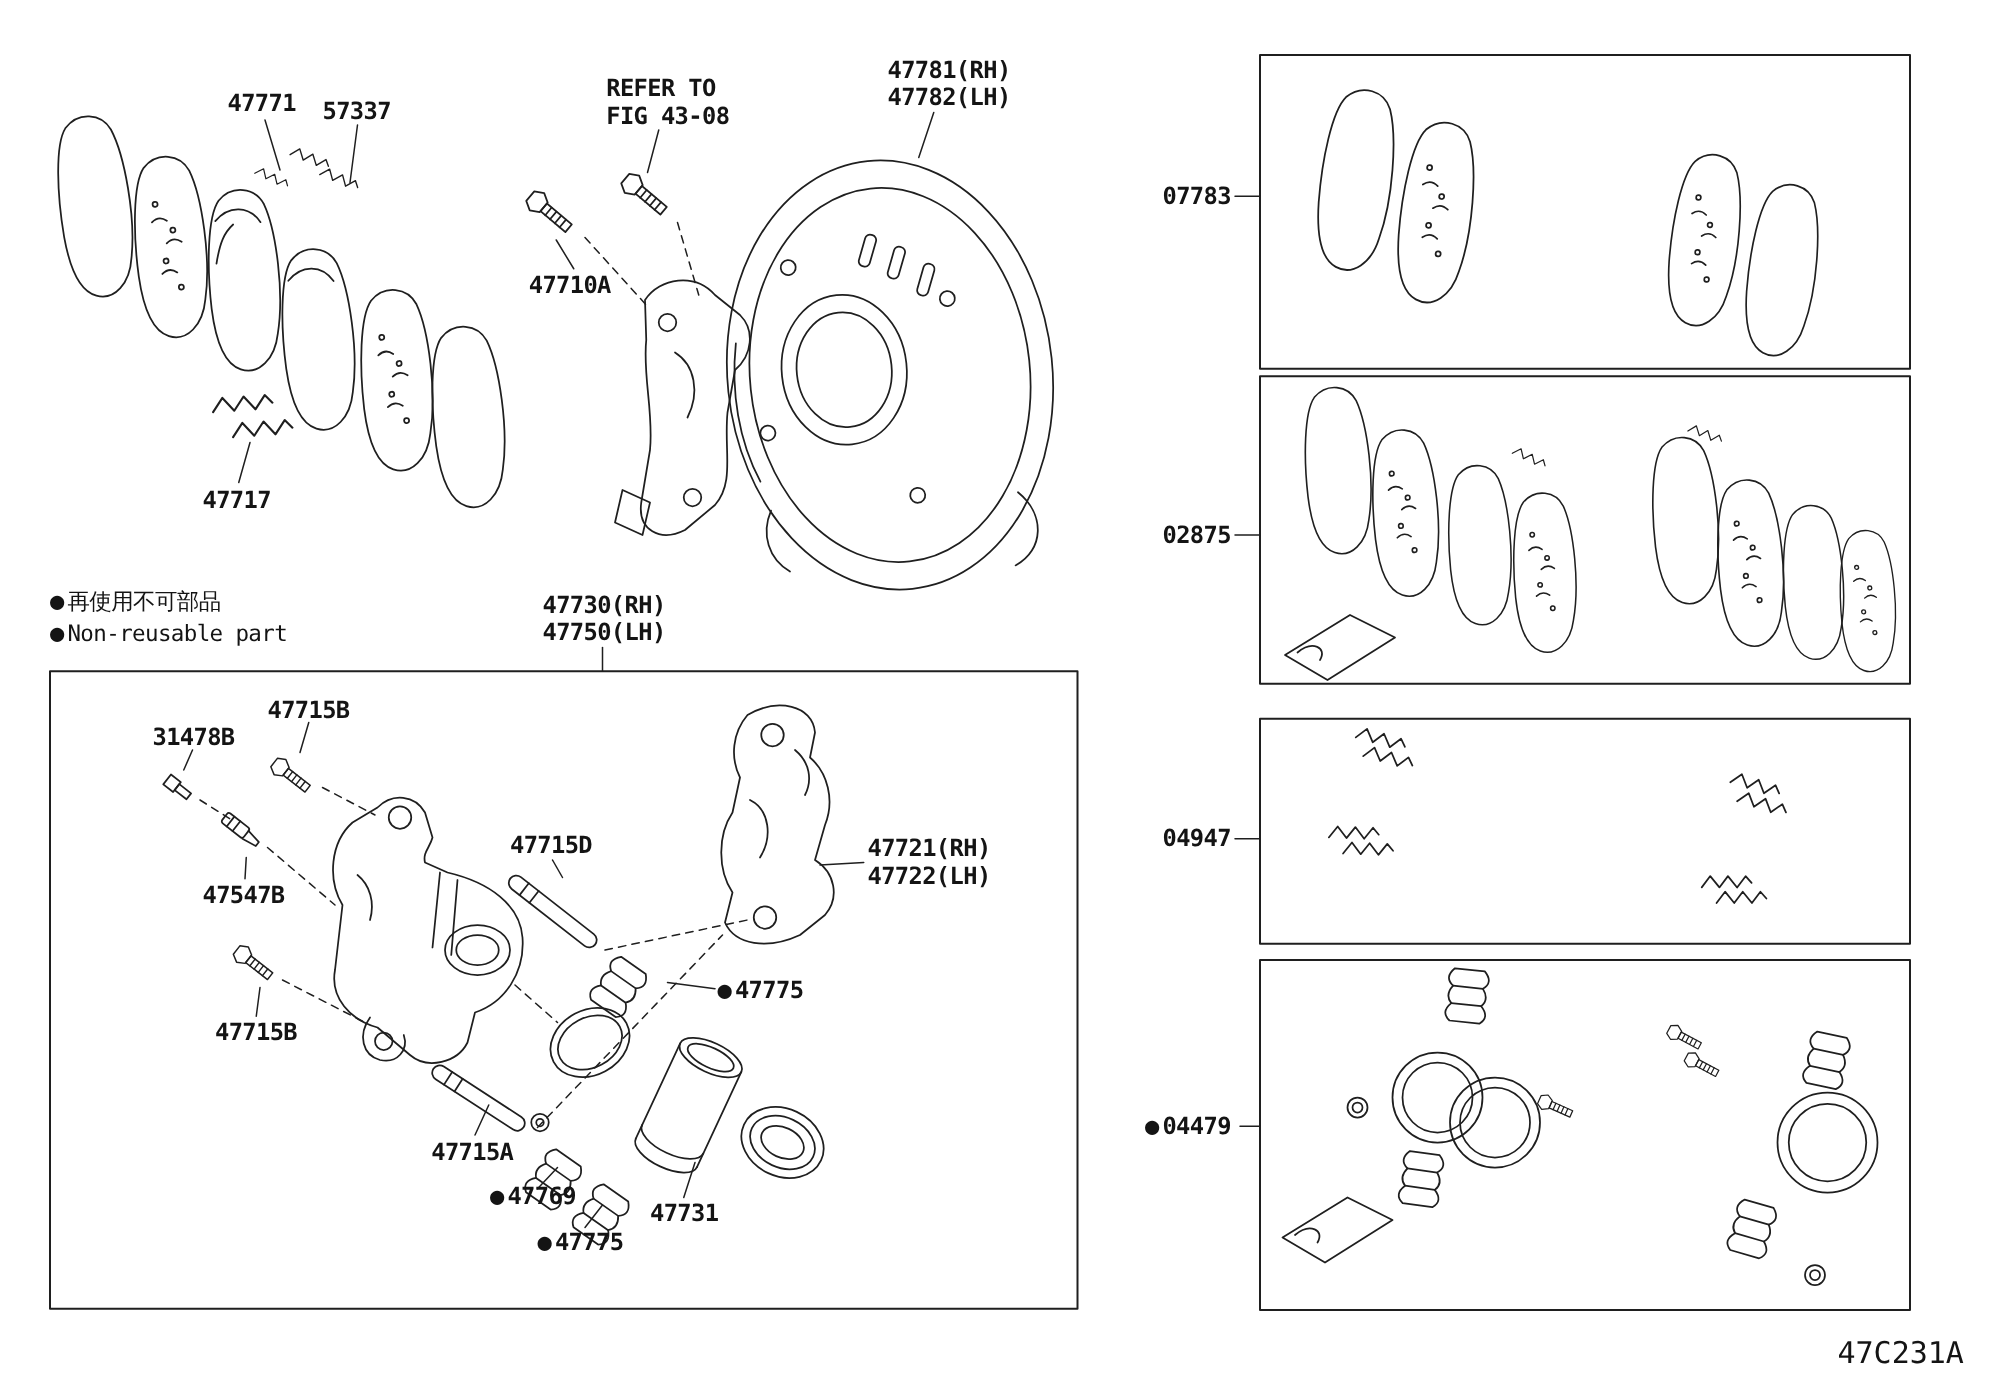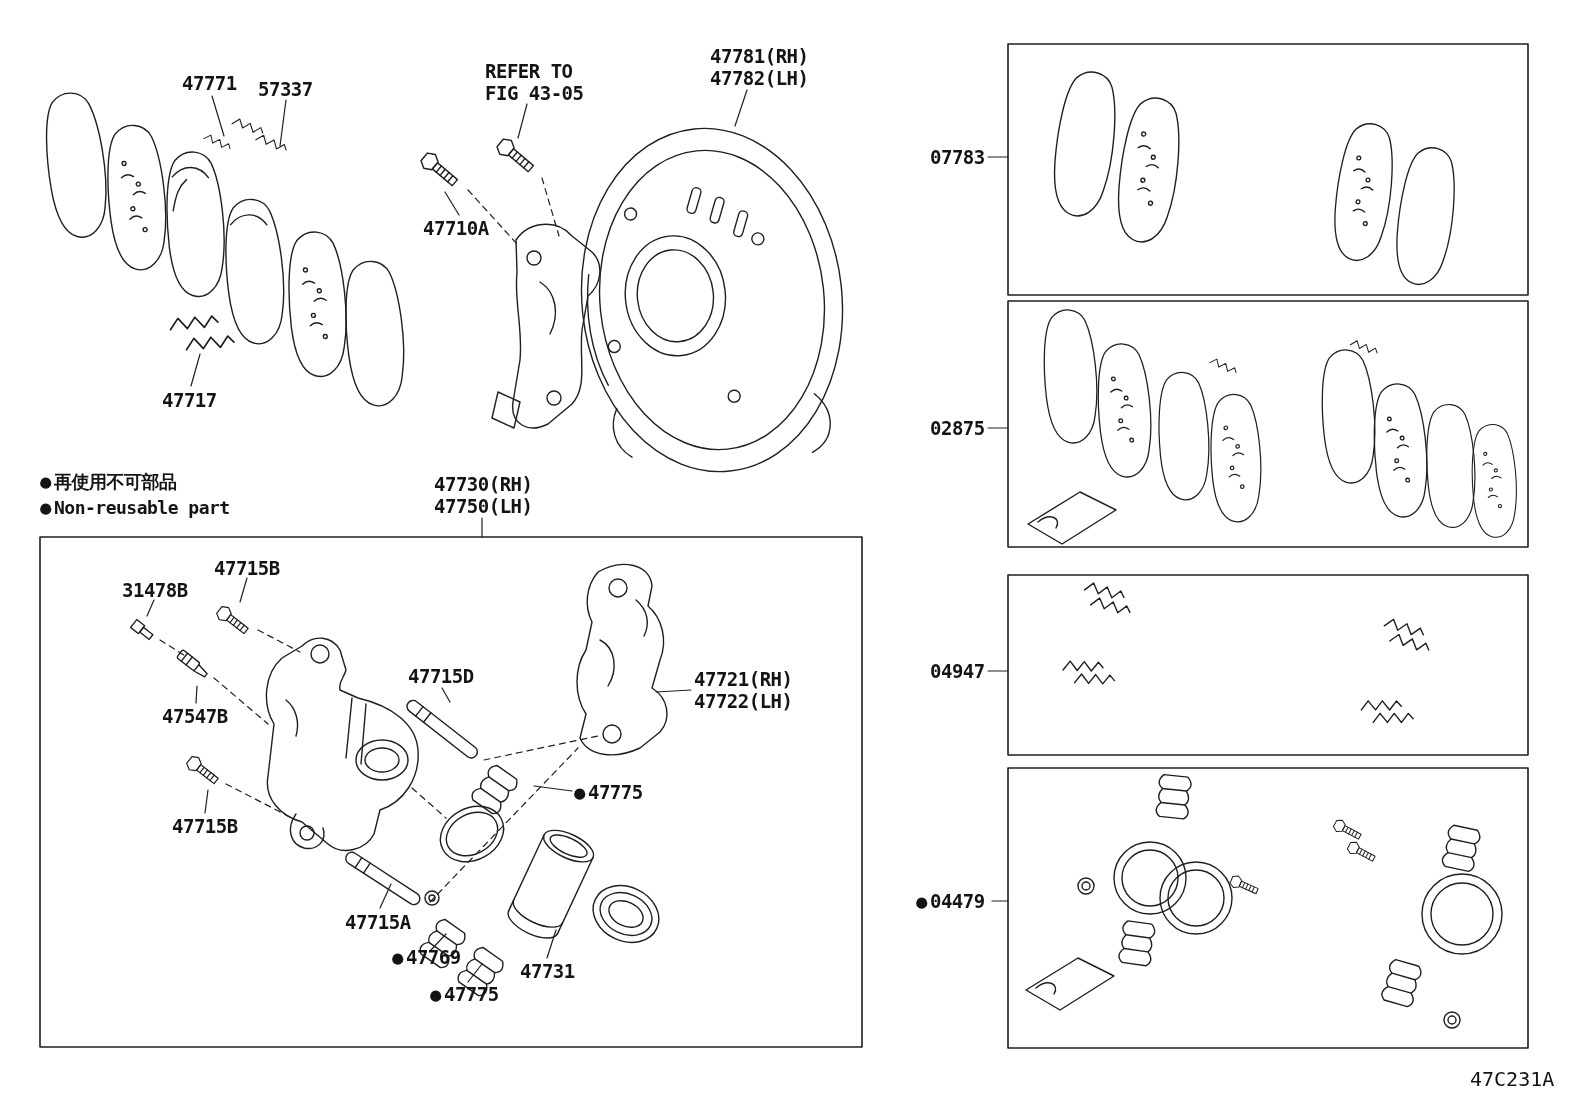--- a/index.html
+++ b/index.html
@@ -5,22 +5,22 @@
   html,body{margin:0;padding:0;background:#fff;}
   .stage{position:relative;width:1592px;height:1099px;background:#ffffff;overflow:hidden;
          font-family:"DejaVu Sans Mono","Liberation Mono",monospace;}
   svg.art{position:absolute;left:0;top:0;width:1592px;height:1099px;}
   .ln{stroke:#1f1f1f;fill:none;stroke-width:1.4;stroke-linecap:round;stroke-linejoin:round;}
   .frame{stroke-width:1.6;}
   .dash{stroke-dasharray:6 5;stroke-width:1.2;}
   .label{position:absolute;font-weight:700;font-size:19px;line-height:1.18;color:#141414;
          white-space:pre-line;letter-spacing:-0.5px;}
   .label .bdot{margin-right:3px;}
-  .small{font-size:20px;font-weight:400;letter-spacing:0;}
-  .legendtxt{font-size:18px;font-weight:700;}
+  .small{font-size:24px;font-weight:400;letter-spacing:0;}
+  .legendtxt{font-size:18px;font-weight:400;}
 </style>
 </head>
 <body>
 
 <div class="stage">
 
 <svg class="art" viewBox="0 0 1592 1099">
   <defs>
     <path id="padA" d="M16,10 C28,-2 46,2 52,16 C60,38 62,88 54,120 C50,140 36,152 22,146 C10,141 4,122 3,96 C2,62 6,22 16,10 Z"></path>
     <g id="padTex">
@@ -280,21 +280,21 @@
       <path d="M484,760 L598,736"></path>
       <path d="M430,902 L578,748"></path>
       <path d="M412,788 L446,818"></path>
     </g>
   </g>
 </svg>
 
 <div class="label" style="left:182px;top:72px">47771</div>
 <div class="label" style="left:258px;top:78px">57337</div>
 <div class="label" style="left:485px;top:60px">REFER TO
-FIG 43-05</div>
+FIG 43-08</div>
 <div class="label" style="left:710px;top:45px">47781(RH)
 47782(LH)</div>
 <div class="label" style="left:423px;top:217px">47710A</div>
 <div class="label" style="left:162px;top:389px">47717</div>
 <div class="label" style="left:434px;top:473px">47730(RH)
 47750(LH)</div>
 
 <div class="label" style="left:40px;top:470px"><span class="bdot">●</span><span class="legendtxt">再使用不可部品</span></div>
 <div class="label" style="left:40px;top:496px"><span class="bdot">●</span><span class="legendtxt">Non-reusable part</span></div>
 

